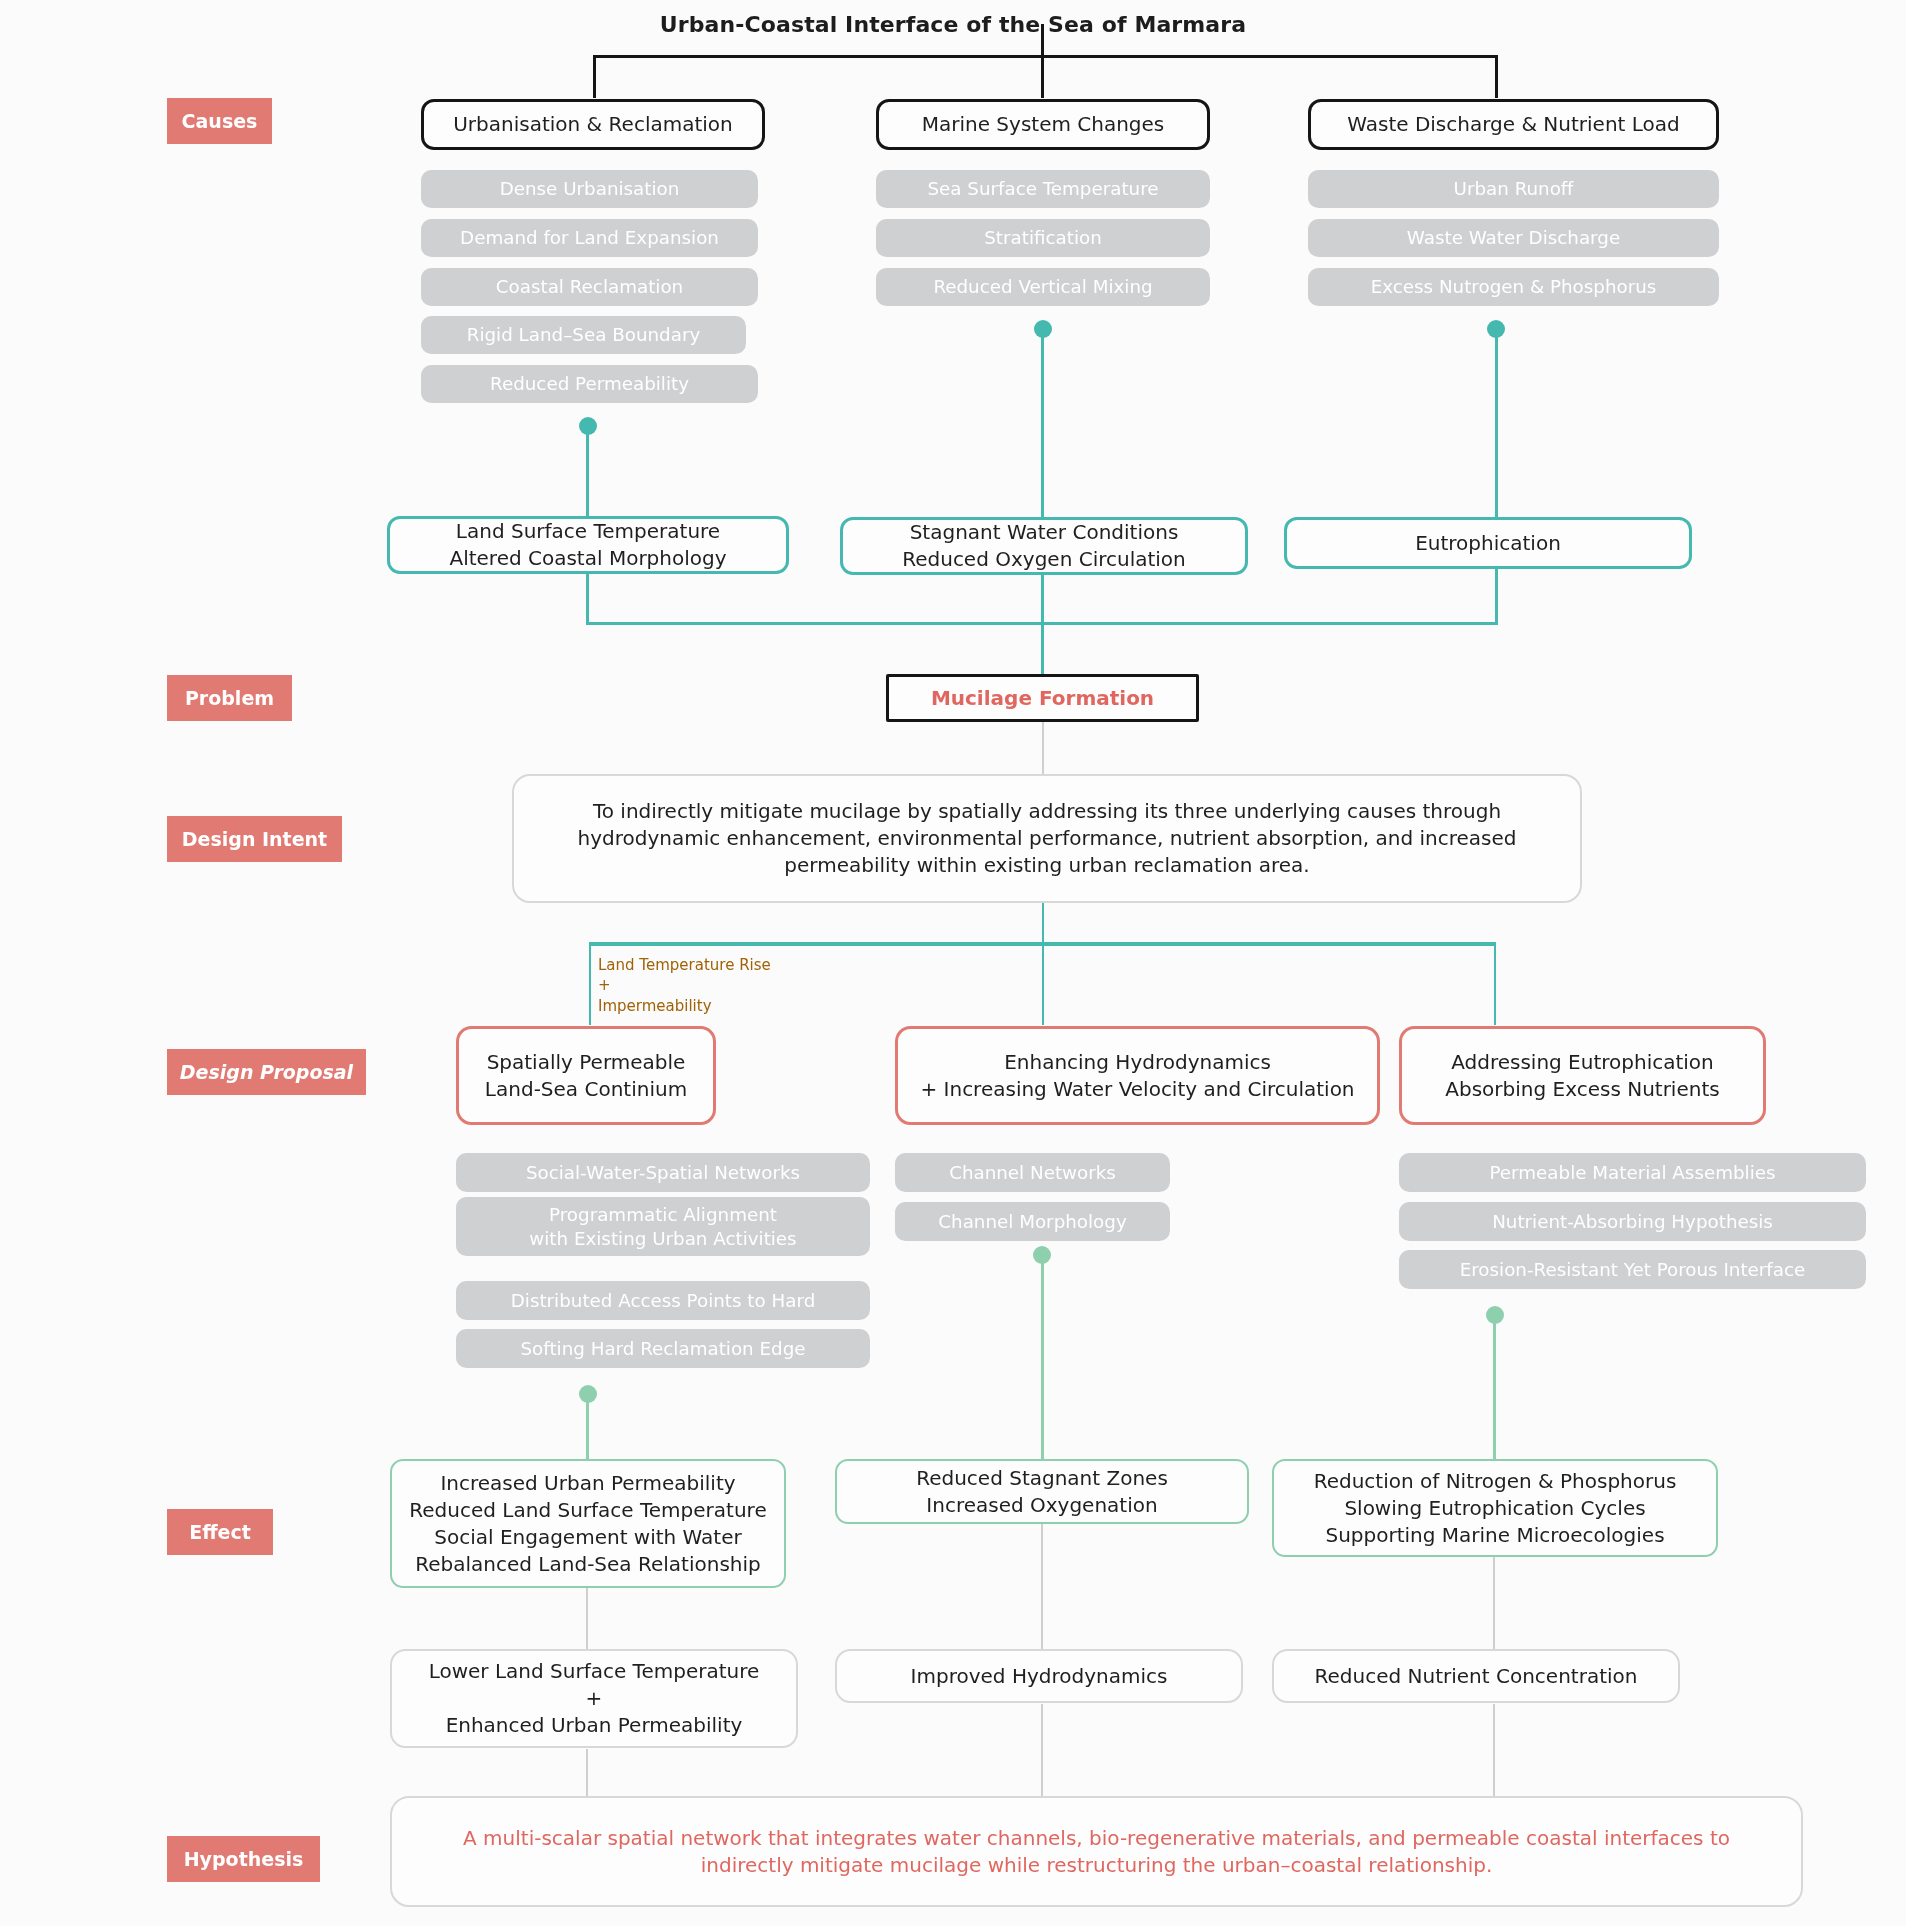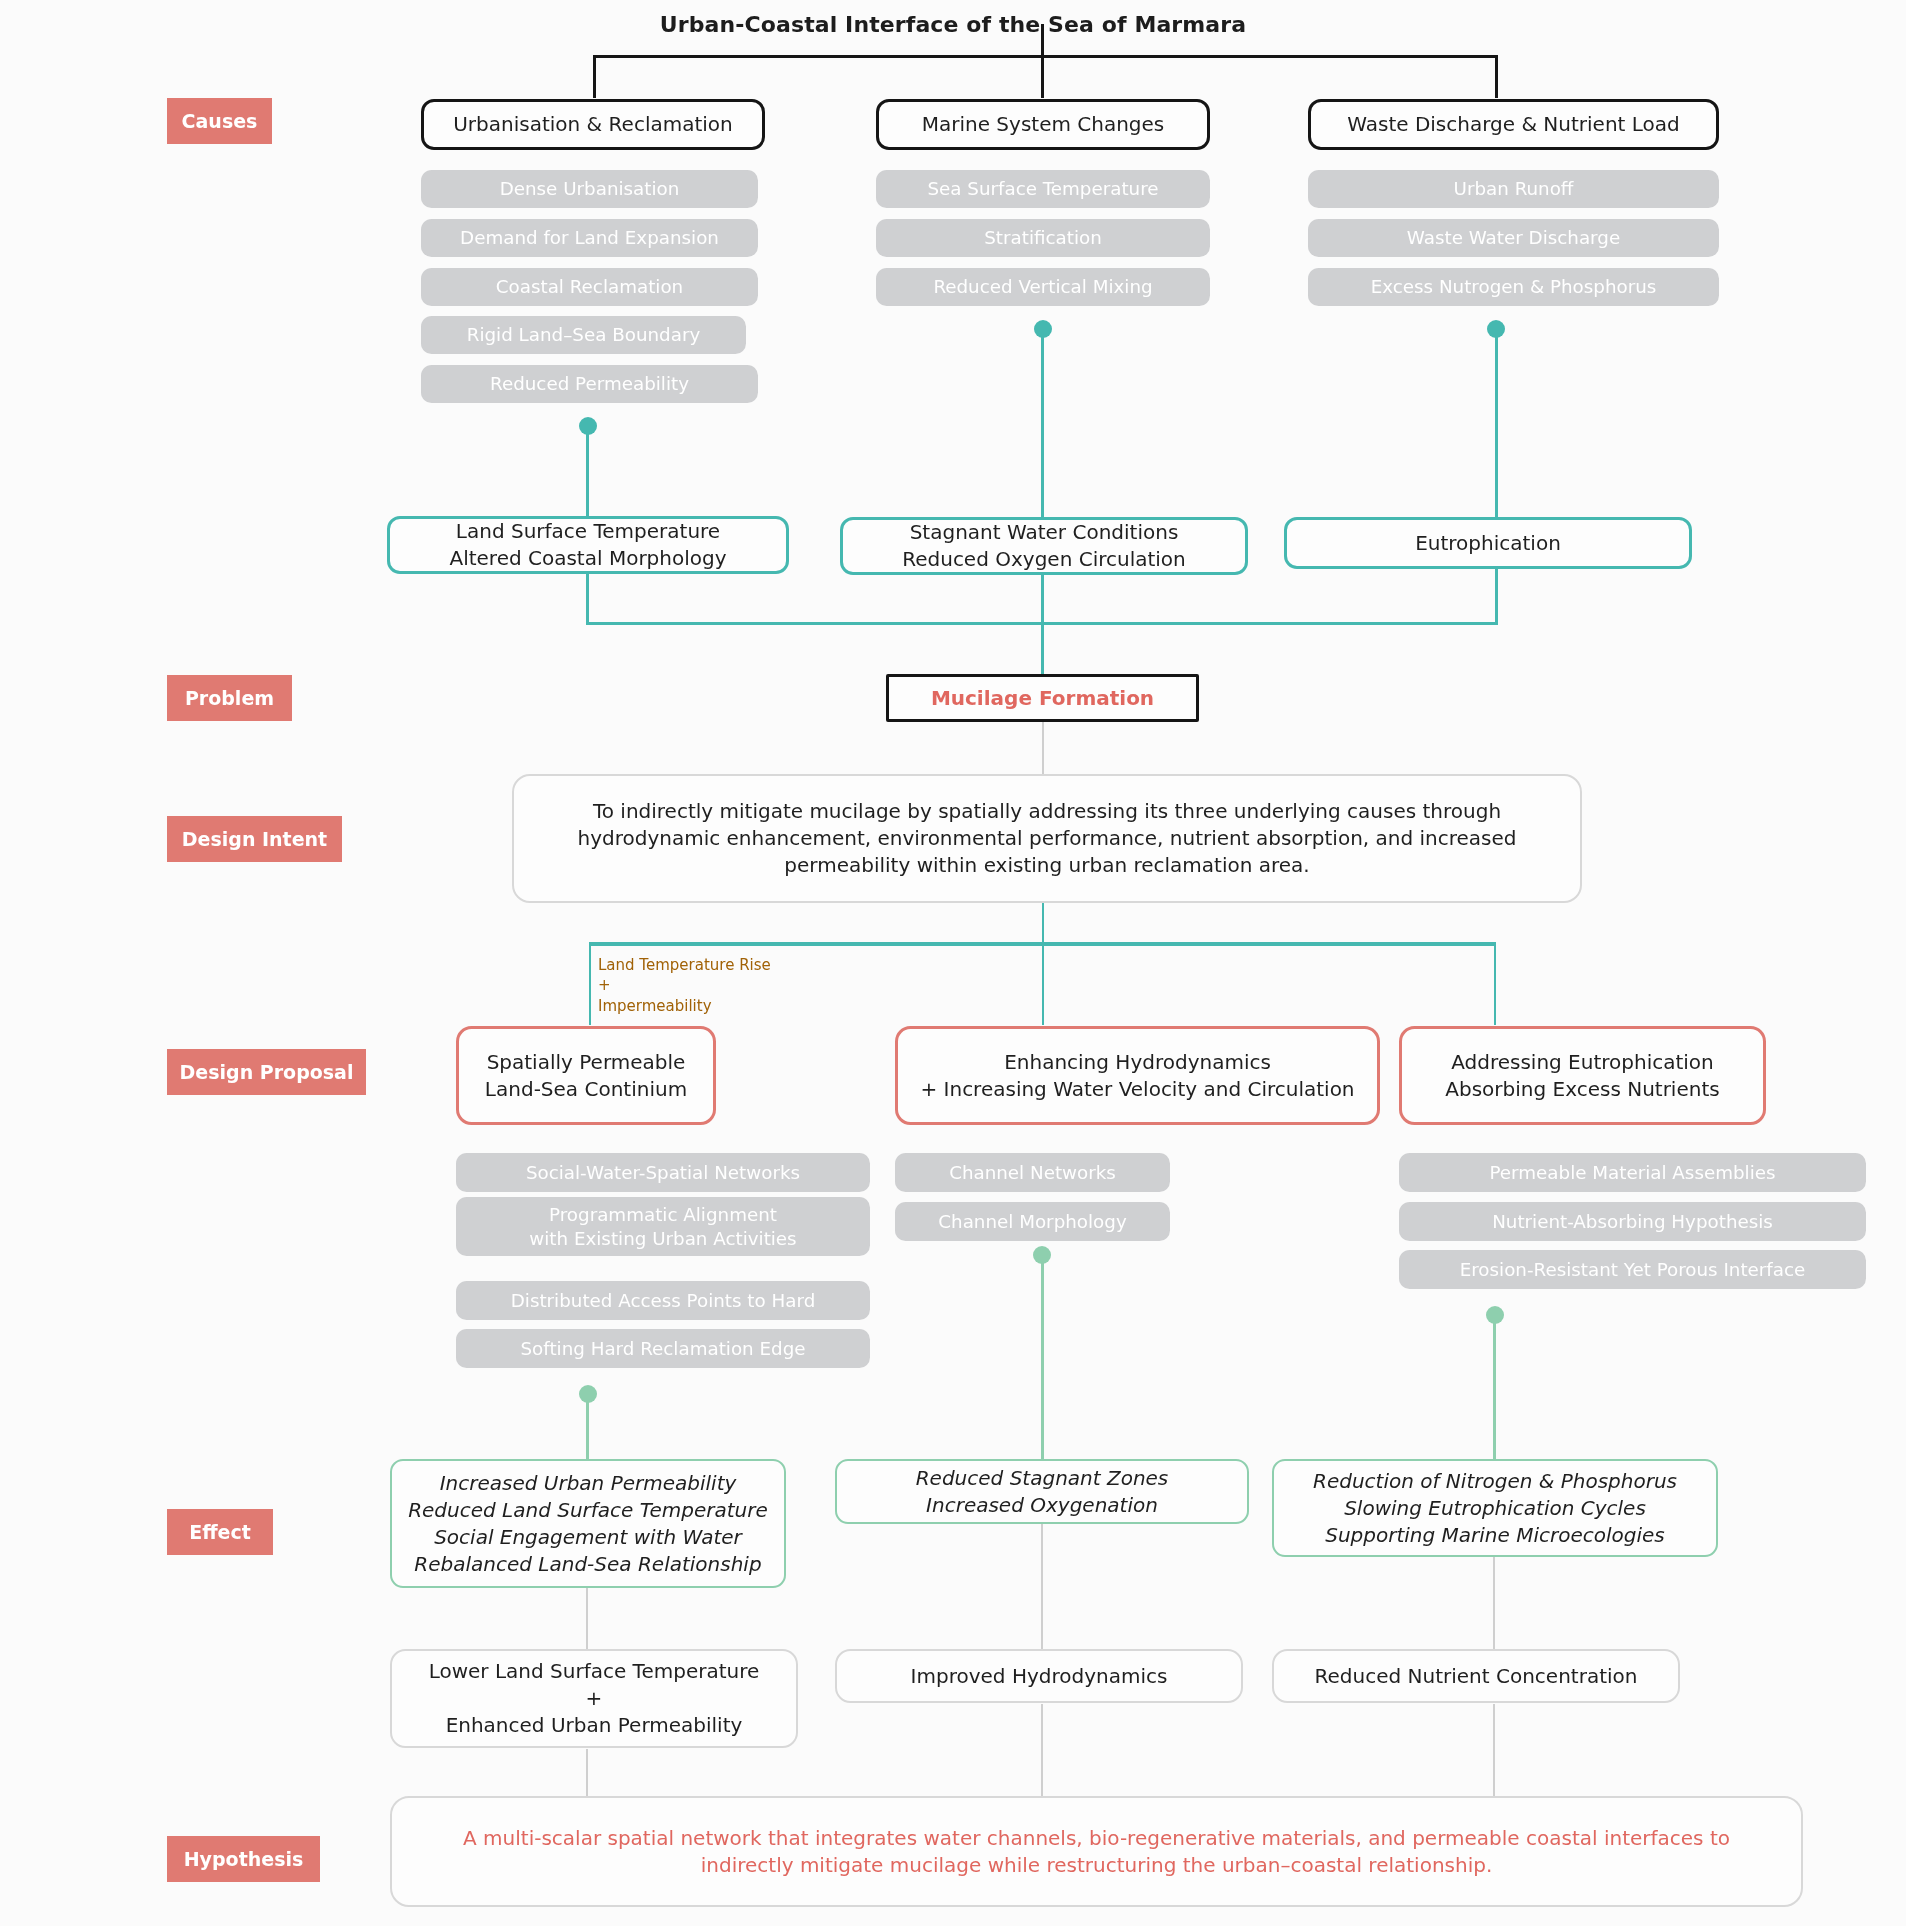--- a/index.html
+++ b/index.html
@@ -40,21 +40,21 @@
     background:#fdfdfd;
     display:flex; align-items:center; justify-content:center;
     text-align:center;
     line-height:1.35;
     color:#1f1f1f;
     white-space:pre-line;
   }
   .node.black   { border:3px solid #151515; border-radius:13px; font-size:20px; }
   .node.teal    { border:3px solid #45b8b0; border-radius:13px; font-size:20px; }
   .node.red     { border:3px solid #e07a72; border-radius:15.4px; font-size:20px; }
-  .node.green   { border:2.4px solid #8ecfae; border-radius:13px; font-size:20px;font-style:italic; }
+  .node.green   { border:2.4px solid #8ecfae; border-radius:13px; font-size:20px; }
   .node.grayout { border:2.4px solid #d8d8d8; border-radius:15.4px; font-size:20px; }
   .node.problem { border:3px solid #151515; border-radius:2px; font-size:20px;
                   color:#e0675f; font-weight:600;}
   .node.intent  { border:2.4px solid #d8d8d8; border-radius:18px; font-size:20px;
                   padding:0 24px; }
   .node.hypothesis{ border:2.4px solid #d8d8d8; border-radius:19px; font-size:20px;
                   color:#e0675f; padding:0 35px; }
 
   
   .pill{
@@ -97,21 +97,21 @@
 
   <div class="ln" style="left:1041px; top:24px; width:3px; height:34px;"></div>
   <div class="ln" style="left:593px; top:55px; width:905px; height:3px;"></div>
   <div class="ln" style="left:593px; top:55px; width:3px; height:43px;"></div>
   <div class="ln" style="left:1041px; top:55px; width:3px; height:43px;"></div>
   <div class="ln" style="left:1495px; top:55px; width:3px; height:43px;"></div>
 
   <div class="stage-label" style="left:167px; top:98px; width:105px;">Causes</div>
   <div class="stage-label" style="left:167px; top:675px; width:125px;">Problem</div>
   <div class="stage-label" style="left:167px; top:816px; width:175px;">Design Intent</div>
-  <div class="stage-label" style="left:167px; top:1049px; width:199px;">Design Proposal</div>
+  <div class="stage-label" style="left:167px; top:1049px; width:199px;font-style:italic;">Design Proposal</div>
   <div class="stage-label" style="left:167px; top:1509px; width:106px;">Effect</div>
   <div class="stage-label" style="left:167px; top:1836px; width:153px;">Hypothesis</div>
 
   <div class="node black" style="left:421px; top:99px; width:344px; height:51px;">Urbanisation &amp; Reclamation</div>
   <div class="node black" style="left:876px; top:99px; width:334px; height:51px;">Marine System Changes</div>
   <div class="node black" style="left:1308px; top:99px; width:411px; height:51px;">Waste Discharge &amp; Nutrient Load</div>
 
   <div class="pill" style="left:421px; top:170px; width:337px; height:38px;">Dense Urbanisation</div>
   <div class="pill" style="left:421px; top:219px; width:337px; height:38px;">Demand for Land Expansion</div>
   <div class="pill" style="left:421px; top:268px; width:337px; height:38px;">Coastal Reclamation</div>

